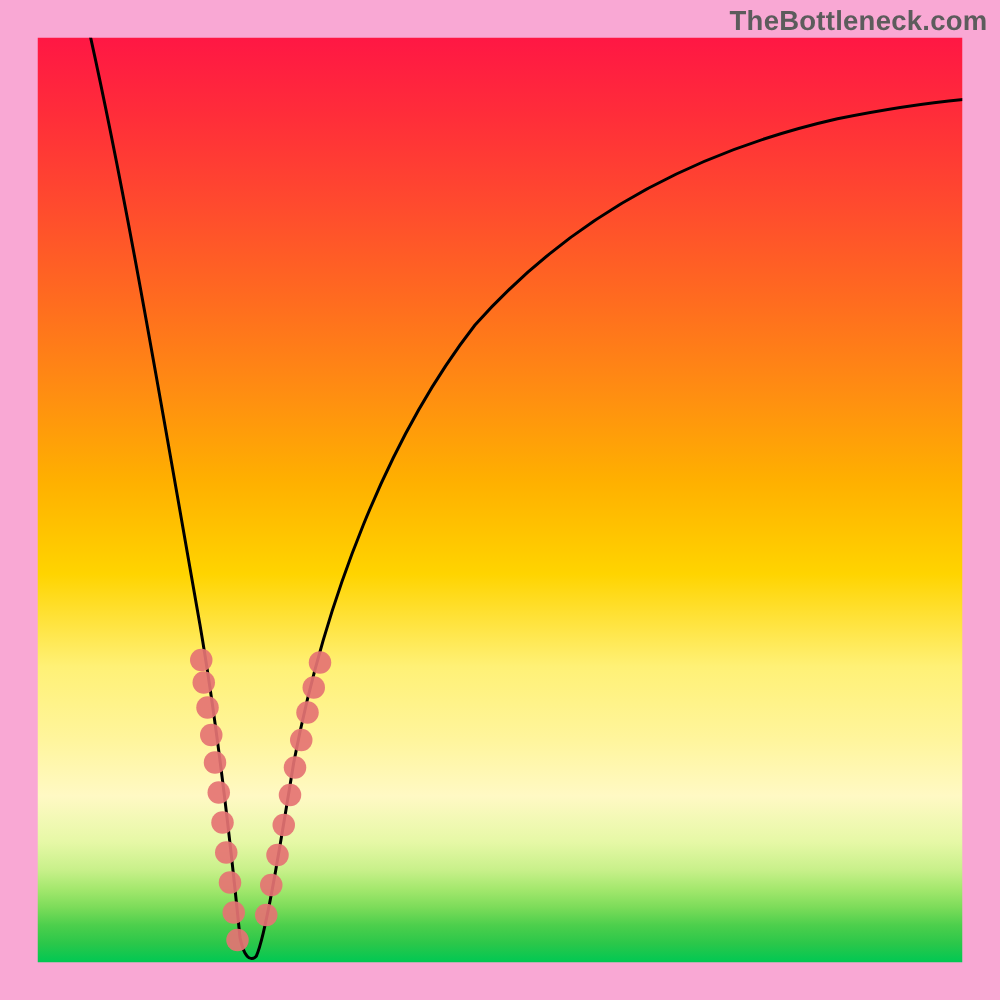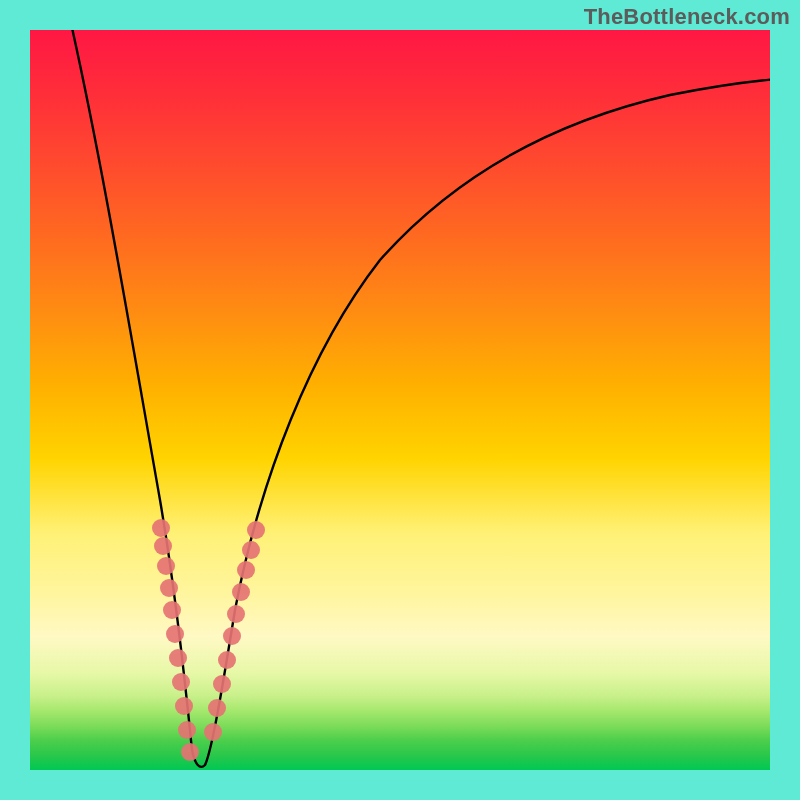--- a/index.html
+++ b/index.html
@@ -7,21 +7,21 @@
     padding: 0;
     background: #000;
     width: 800px;
     height: 800px;
     overflow: hidden;
     position: relative;
   }
   .frame {
     position: absolute;
     inset: 0;
-    background: #5eead4;
+    background: #f9a8d4;
     padding-left: 16px;
   }
   .plot-area {
     position: absolute;
     left: 30px;
     top: 30px;
     width: 740px;
     height: 740px;
     overflow: hidden;
   }

